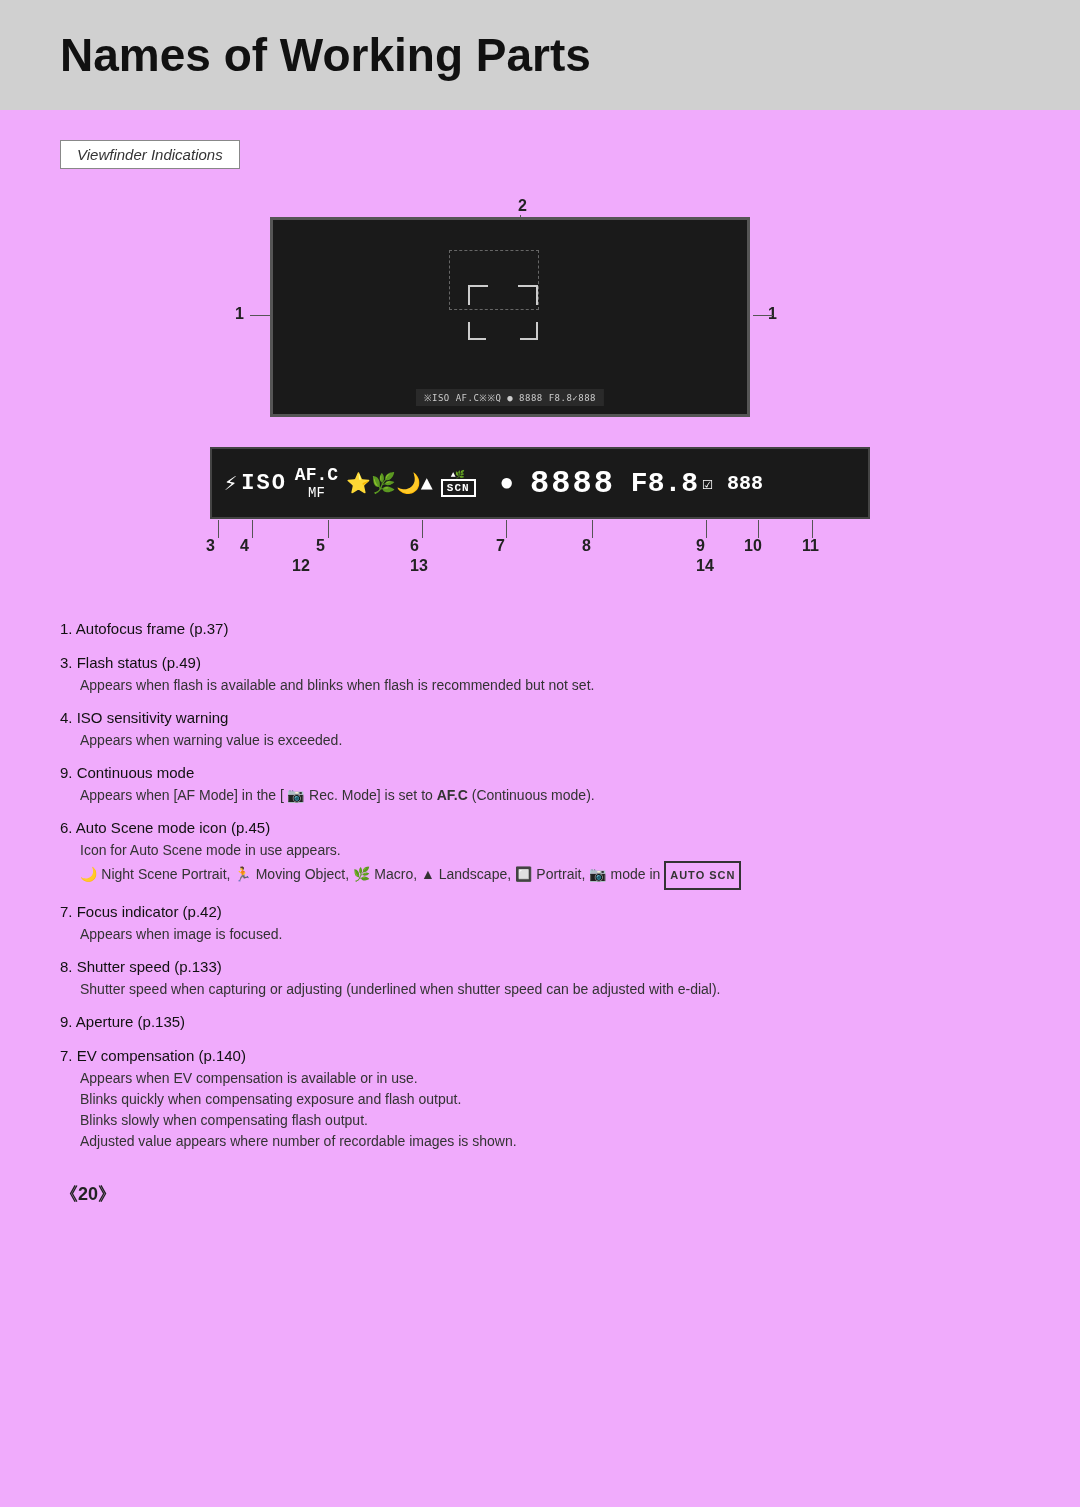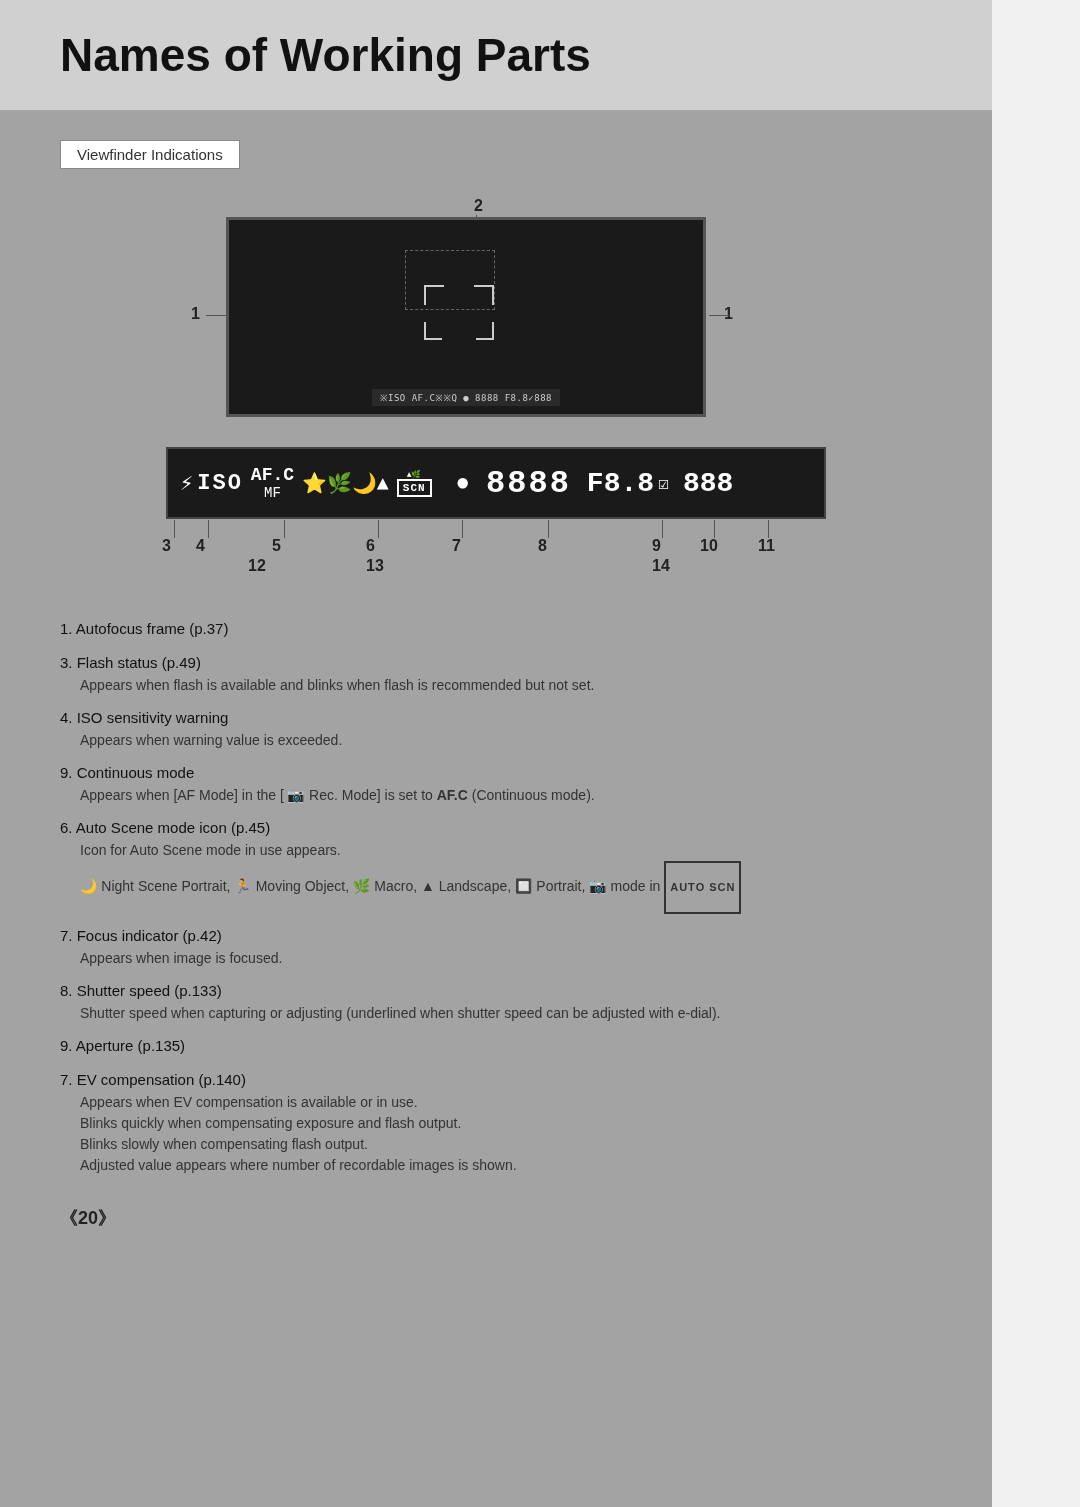--- a/index.html
+++ b/index.html
@@ -5,22 +5,22 @@
     * { margin: 0; padding: 0; box-sizing: border-box; }
     body {
       background: #f0f0f0;
       font-family: Arial, sans-serif;
       font-size: 15px;
       color: #222;
       width: 1080px;
       min-height: 1507px;
     }
     .page {
-      background: #a3a3a3;
-      width: 992px;
+      background: #f0abfc;
+      width: 1080px;
       min-height: 1507px;
       padding: 0;
     }
     .title-bar {
       background: #d0d0d0;
       padding: 28px 60px 28px 60px;
     }
     .title-bar h1 {
       font-size: 46px;
       font-weight: 900;
@@ -31,20 +31,21 @@
       padding: 30px 60px 40px 60px;
     }
     .section-label {
       display: inline-block;
       border: 1px solid #888;
       padding: 5px 16px;
       font-size: 15px;
       color: #333;
       margin-bottom: 28px;
       background: #fff;
+      font-style: italic;
     }
     
     .diagram-container {
       position: relative;
       width: 820px;
       margin: 0 auto 40px auto;
       height: 380px;
     }
     
     .viewfinder-outer {
@@ -141,21 +142,21 @@
       padding: 1px 4px;
       font-size: 11px;
       color: #fff;
       font-weight: bold;
       letter-spacing: 1px;
     }
     .lcd-dot { font-size: 24px; color: #fff; }
     .lcd-shutter { font-size: 32px; color: #fff; font-weight: bold; font-family: 'Courier New', monospace; letter-spacing: 2px; }
     .lcd-aperture { font-size: 28px; color: #fff; font-weight: bold; font-family: 'Courier New', monospace; }
     .lcd-ev { font-size: 16px; color: #fff; }
-    .lcd-shots { font-size: 28px; color: #fff; font-weight: bold; font-family: 'Courier New', monospace; }
+    .lcd-shots { font-size: 20px; color: #fff; font-weight: bold; font-family: 'Courier New', monospace; }
     
     .desc-list {
       list-style: none;
       padding: 0;
       margin: 0;
     }
     .desc-list li {
       margin-bottom: 10px;
       line-height: 1.6;
     }
@@ -168,21 +169,21 @@
       display: block;
       margin-left: 20px;
       font-size: 14px;
       color: #333;
       line-height: 1.5;
     }
     .bold-text { font-weight: bold; }
     .auto-scn-box {
       display: inline-block;
       border: 2px solid #333;
-      padding: 16px 4px;
+      padding: 4px 4px;
       font-size: 11px;
       font-weight: bold;
       letter-spacing: 1px;
       vertical-align: middle;
     }
     .page-number {
       font-size: 18px;
       font-weight: bold;
       margin-top: 30px;
     }

